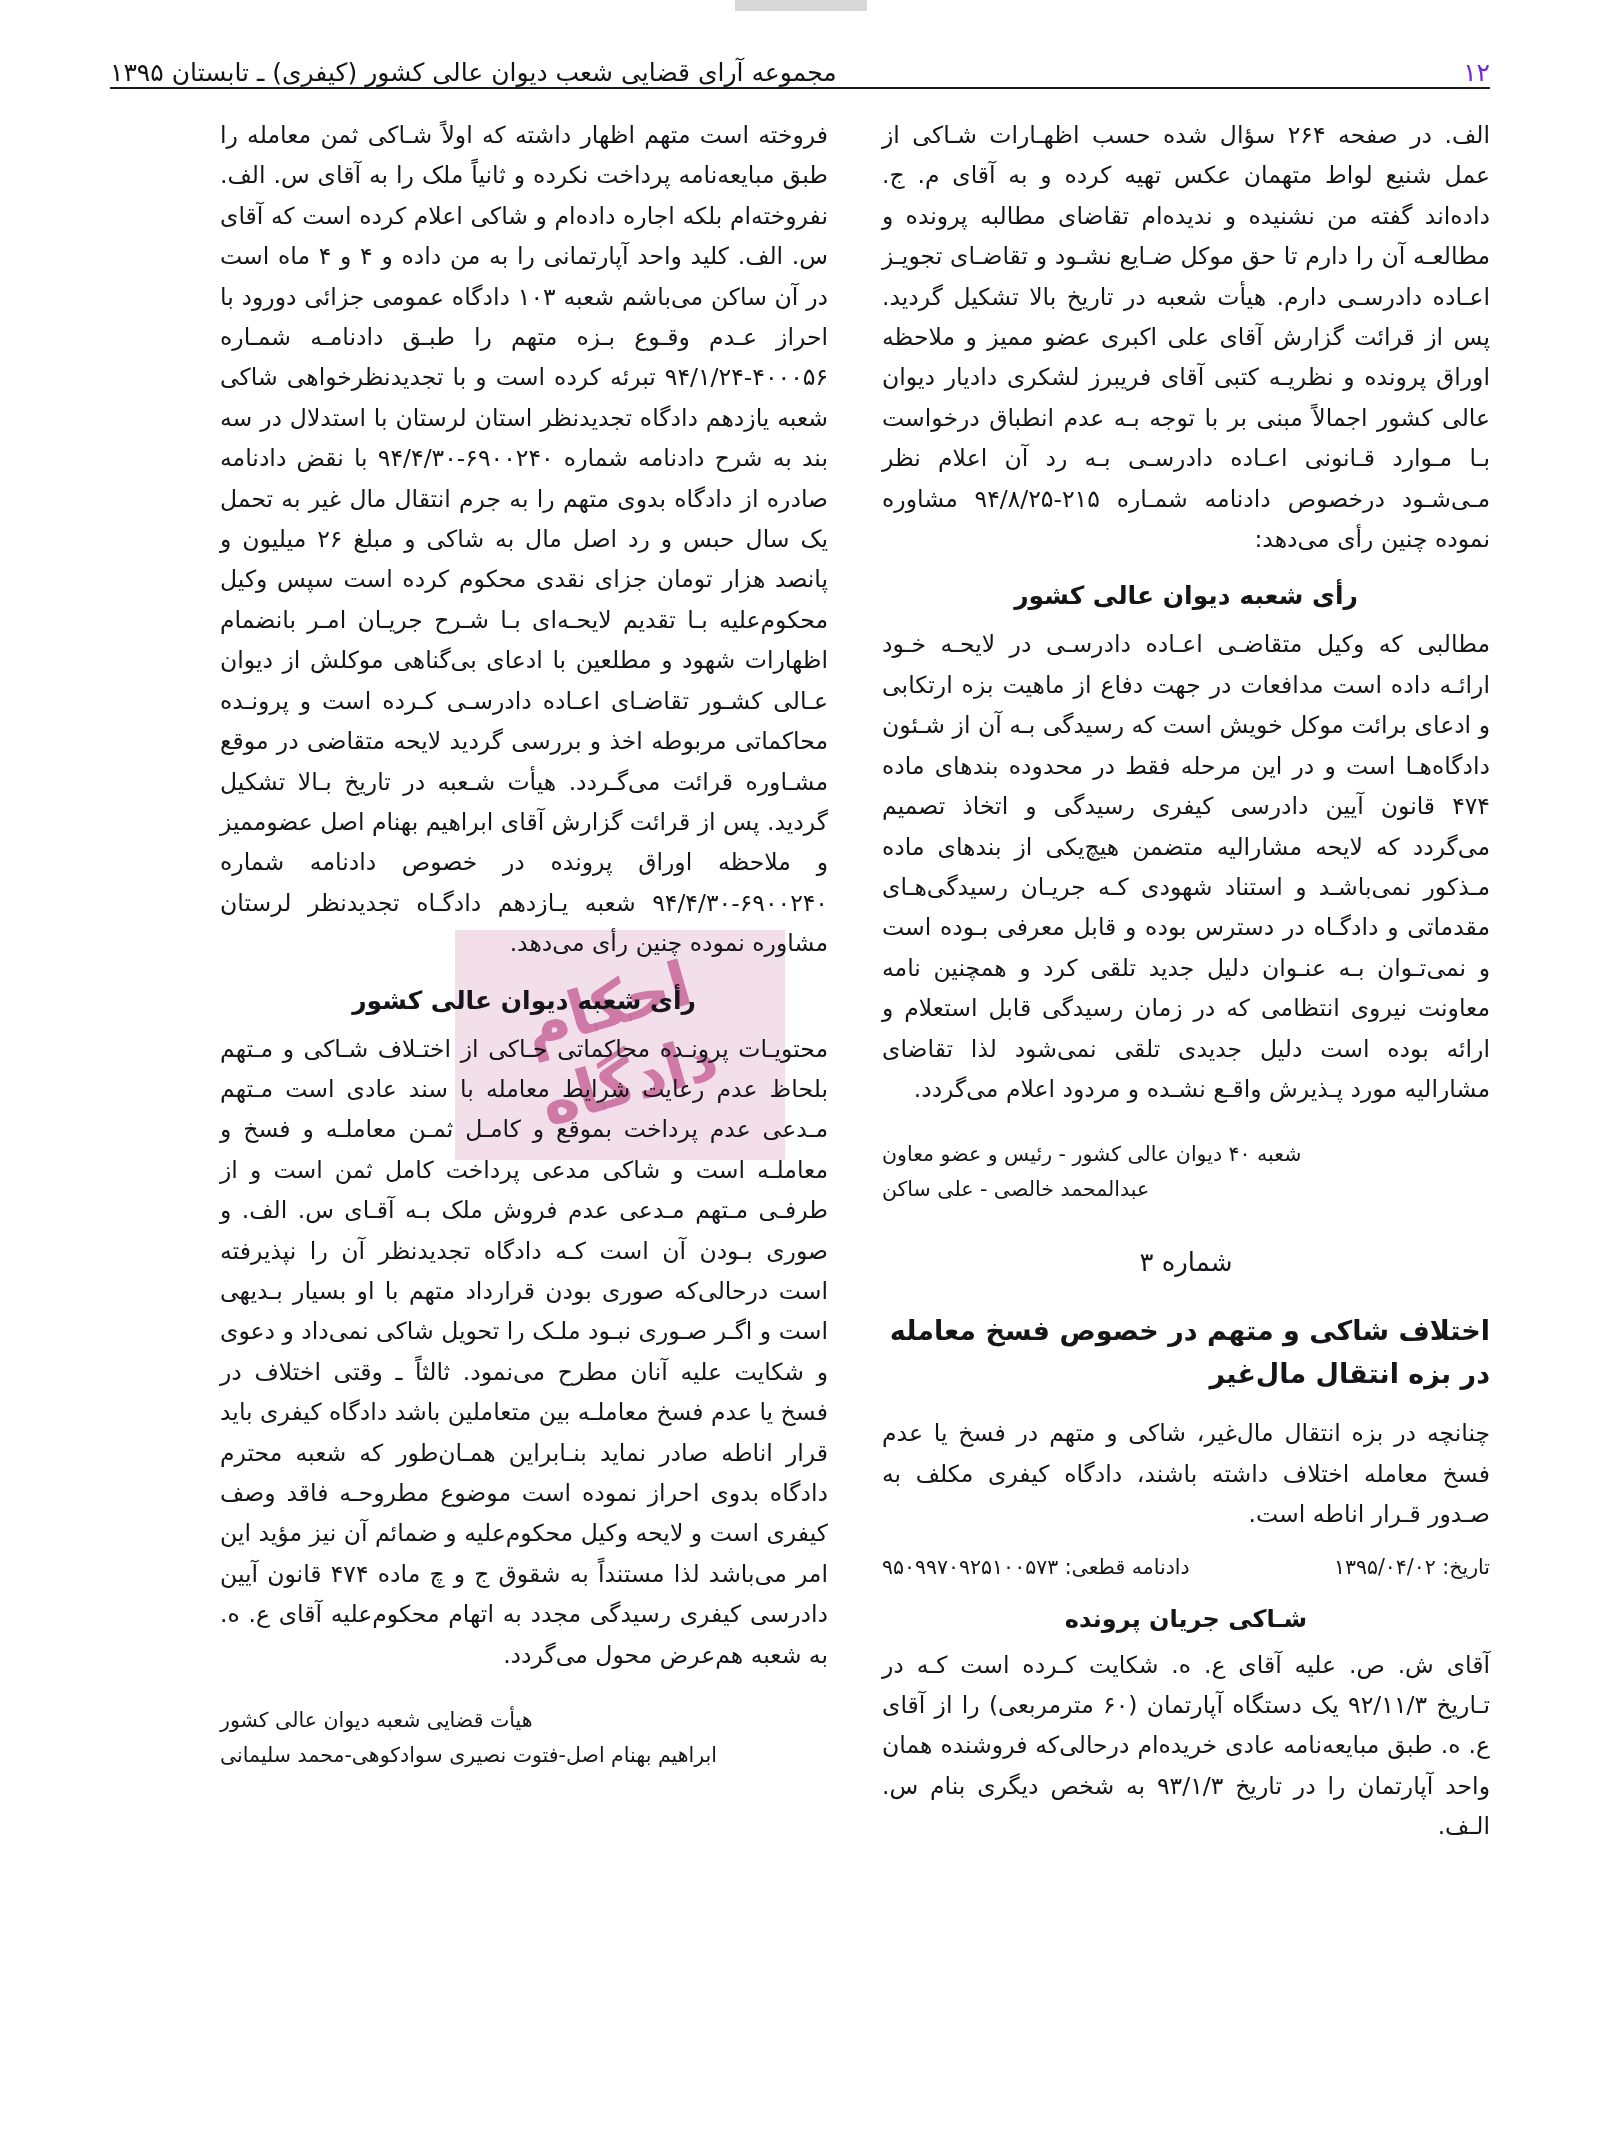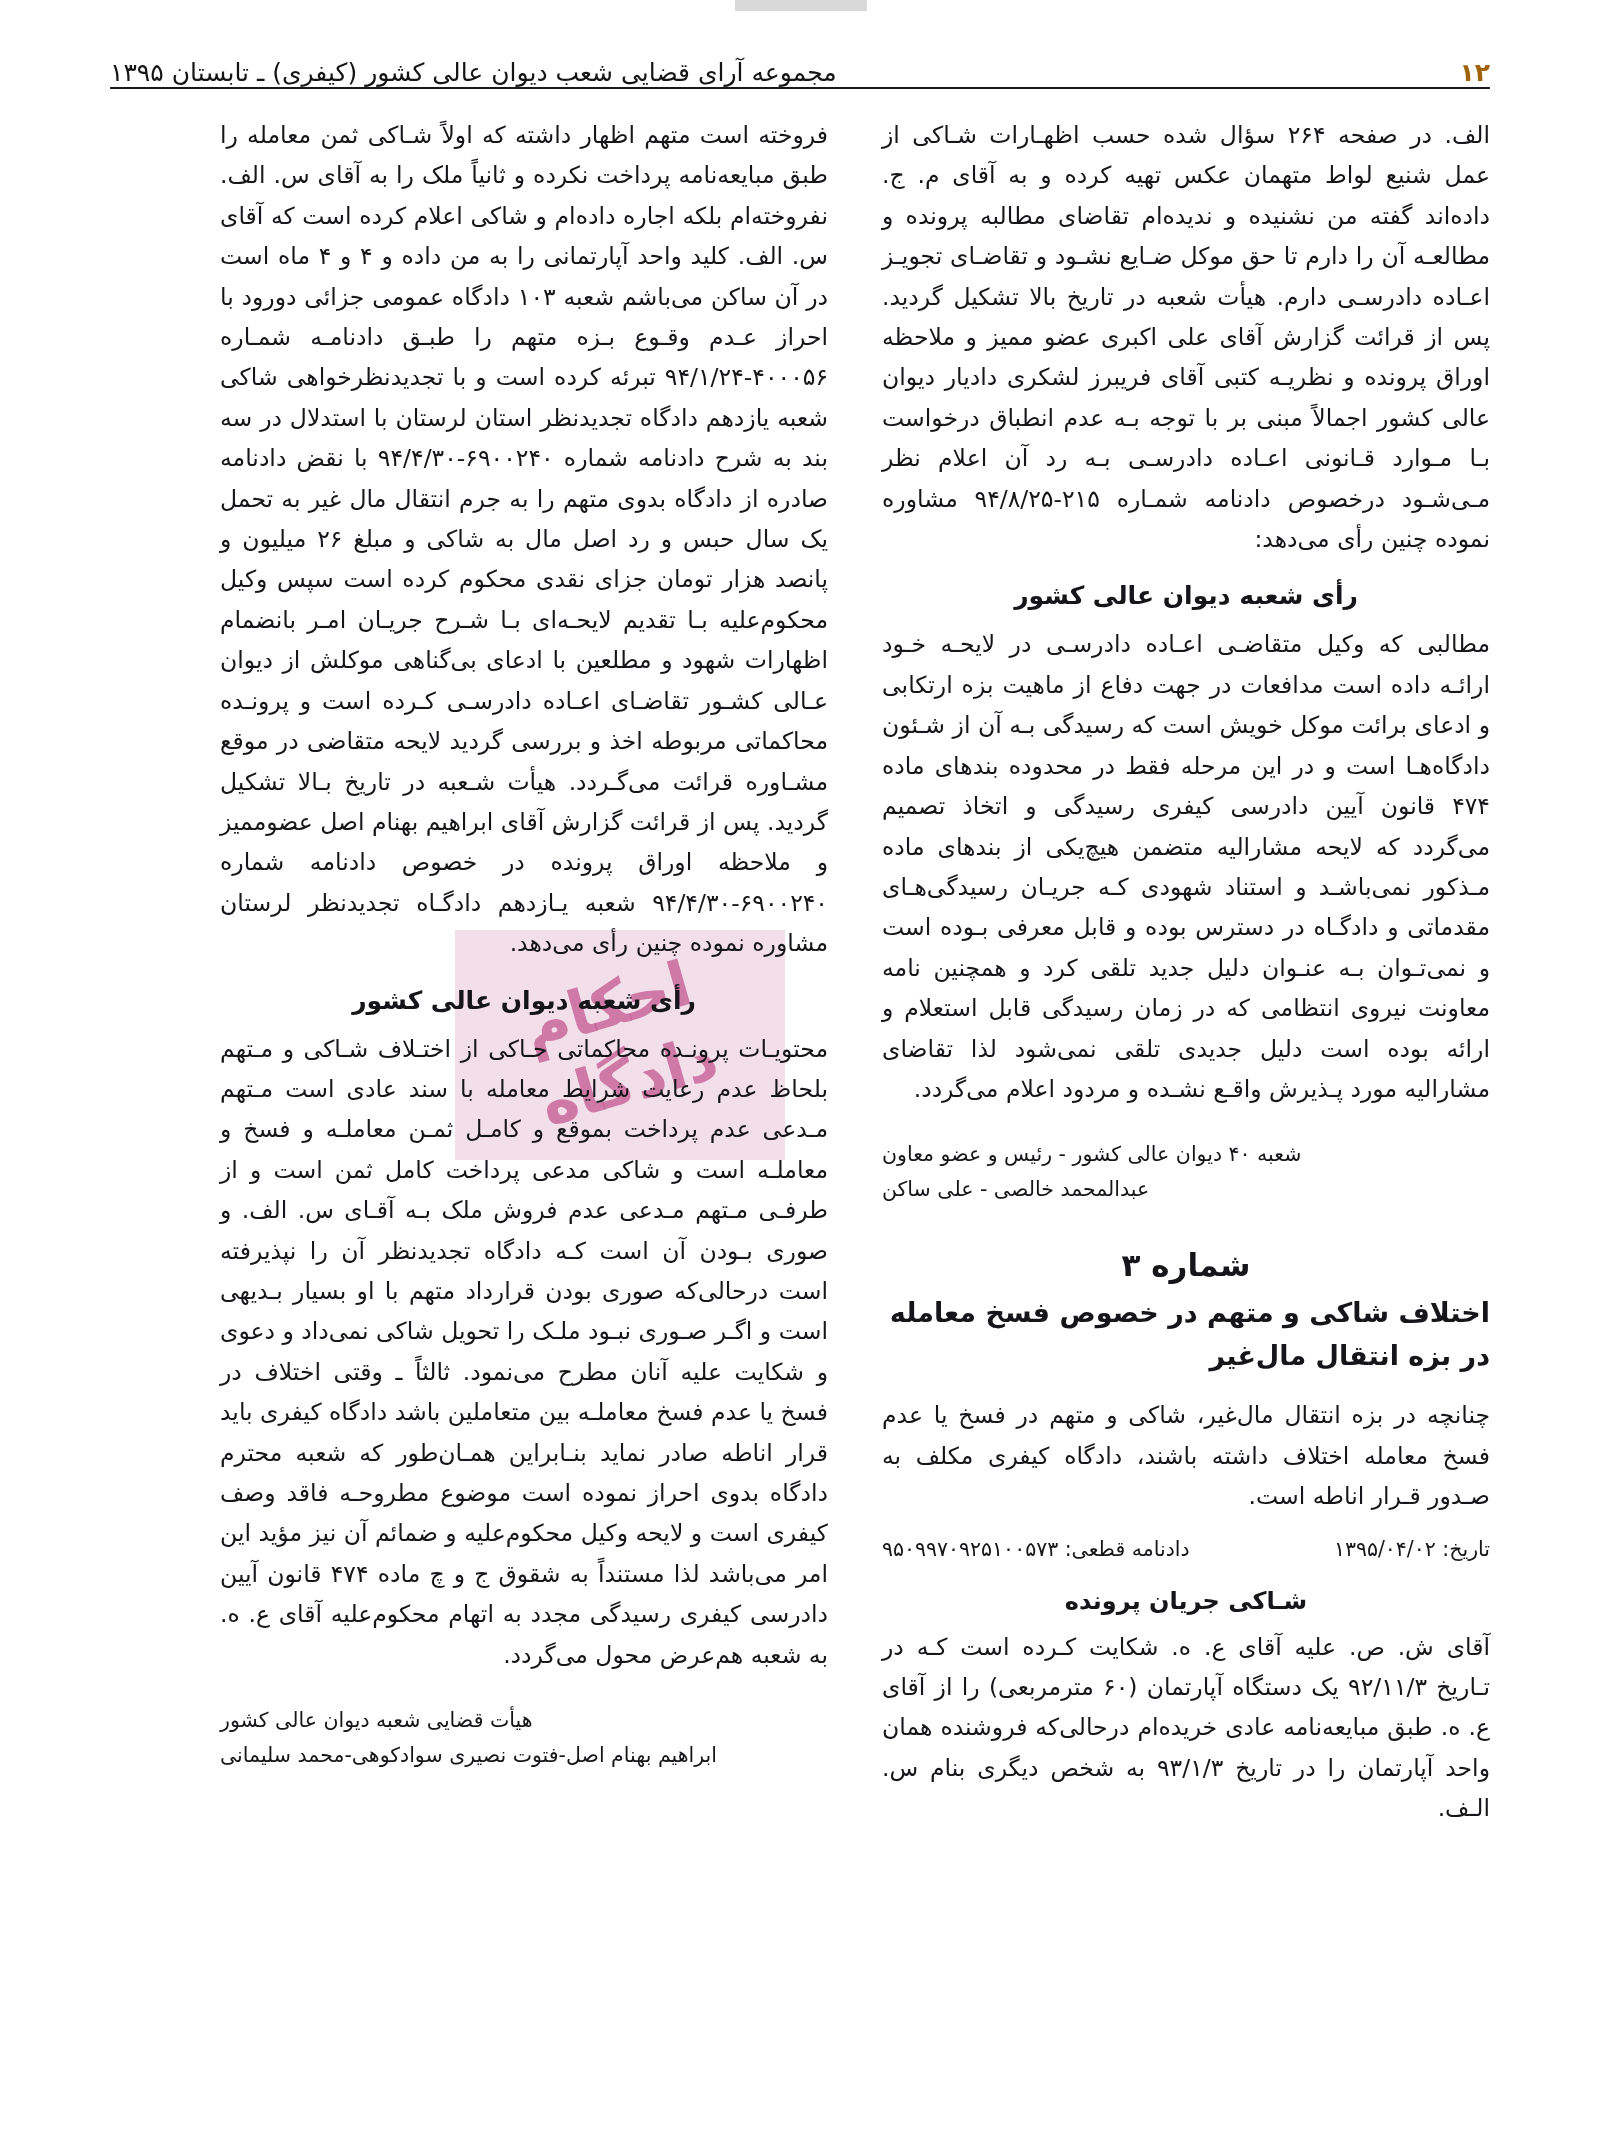--- a/index.html
+++ b/index.html
@@ -32,23 +32,22 @@
     margin-bottom: 26px;
   }
   .header-title {
     font-size: 25px;
     letter-spacing: 0px;
     color: #141414;
     white-space: nowrap;
   }
   .header-page {
     font-size: 25px;
-    color: #a16207;
+    color: #6d28d9;
     direction: rtl;
-    font-weight: bold;
   }
 
   
   .columns {
     display: flex;
     flex-direction: row;
     gap: 54px;
     align-items: flex-start;
     position: relative;
     z-index: 2;
@@ -70,24 +69,24 @@
     letter-spacing: 0px;
   }
 
   h2.section {
     font-size: 25px;
     font-weight: bold;
     text-align: center;
     margin: 22px 0 14px 0;
   }
   h2.bignum {
-    font-size: 31px;
-    font-weight: bold;
-    text-align: center;
-    margin: 40px 0 8px 0;
+    font-size: 26px;
+    font-weight: normal;
+    text-align: center;
+    margin: 40px 0 32px 0;
   }
   h2.casetitle {
     font-size: 27px;
     font-weight: bold;
     line-height: 1.6;
     margin: 0 0 18px 0;
   }
   h3.subsection {
     font-size: 24px;
     font-weight: bold;

